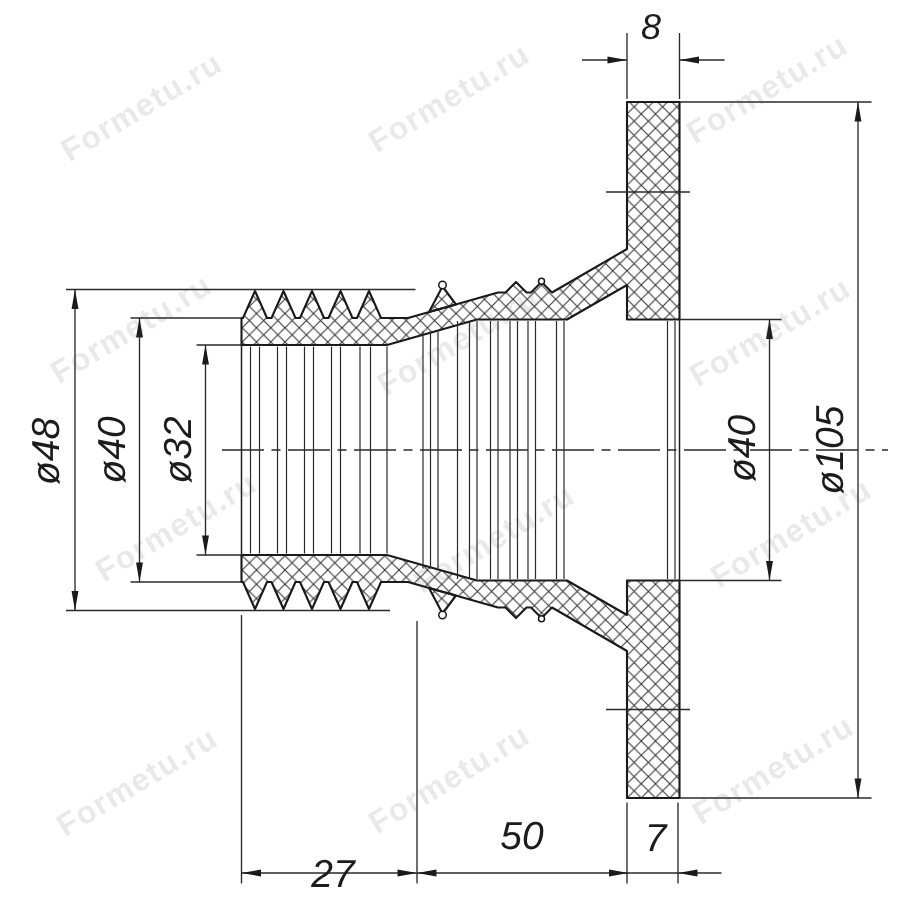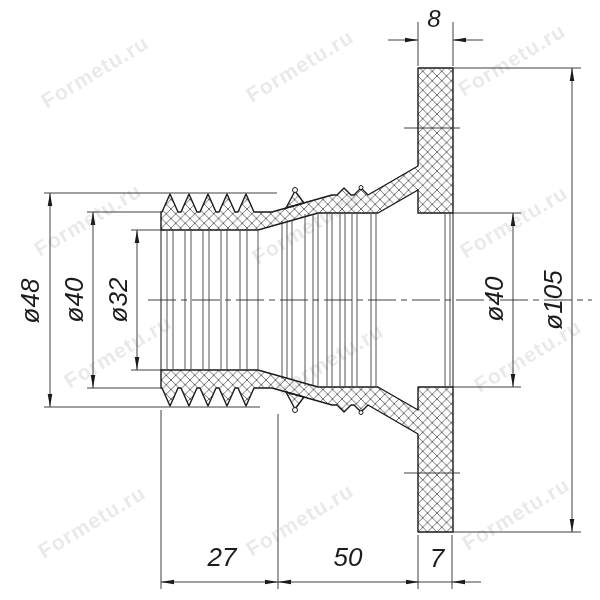--- a/index.html
+++ b/index.html
@@ -158,21 +158,21 @@
       <path d="M452,582 L465,579.7 L465,584.3 Z"></path>
     </g>
   </svg>
 
   <div class="dim-label rot" style="left:30px;top:301px;">ø48</div>
   <div class="dim-label rot" style="left:74px;top:300px;">ø40</div>
   <div class="dim-label rot" style="left:118px;top:300px;">ø32</div>
   <div class="dim-label rot" style="left:494px;top:299px;">ø40</div>
   <div class="dim-label rot" style="left:553px;top:300px;">ø105</div>
   <div class="dim-label small" style="left:434px;top:19px;">8</div>
-  <div class="dim-label" style="left:222px;top:557px;">27</div>
+  <div class="dim-label" style="left:222px;top:582px;">27</div>
   <div class="dim-label" style="left:348px;top:557px;">50</div>
   <div class="dim-label" style="left:437px;top:558px;">7</div>
 
   <div class="wm" style="left:95px;top:72px;">Formetu.ru</div>
   <div class="wm" style="left:300px;top:66px;">Formetu.ru</div>
   <div class="wm" style="left:512px;top:60px;">Formetu.ru</div>
   <div class="wm" style="left:88px;top:220px;">Formetu.ru</div>
   <div class="wm" style="left:306px;top:228px;">Formetu.ru</div>
   <div class="wm" style="left:514px;top:222px;">Formetu.ru</div>
   <div class="wm" style="left:118px;top:352px;">Formetu.ru</div>

